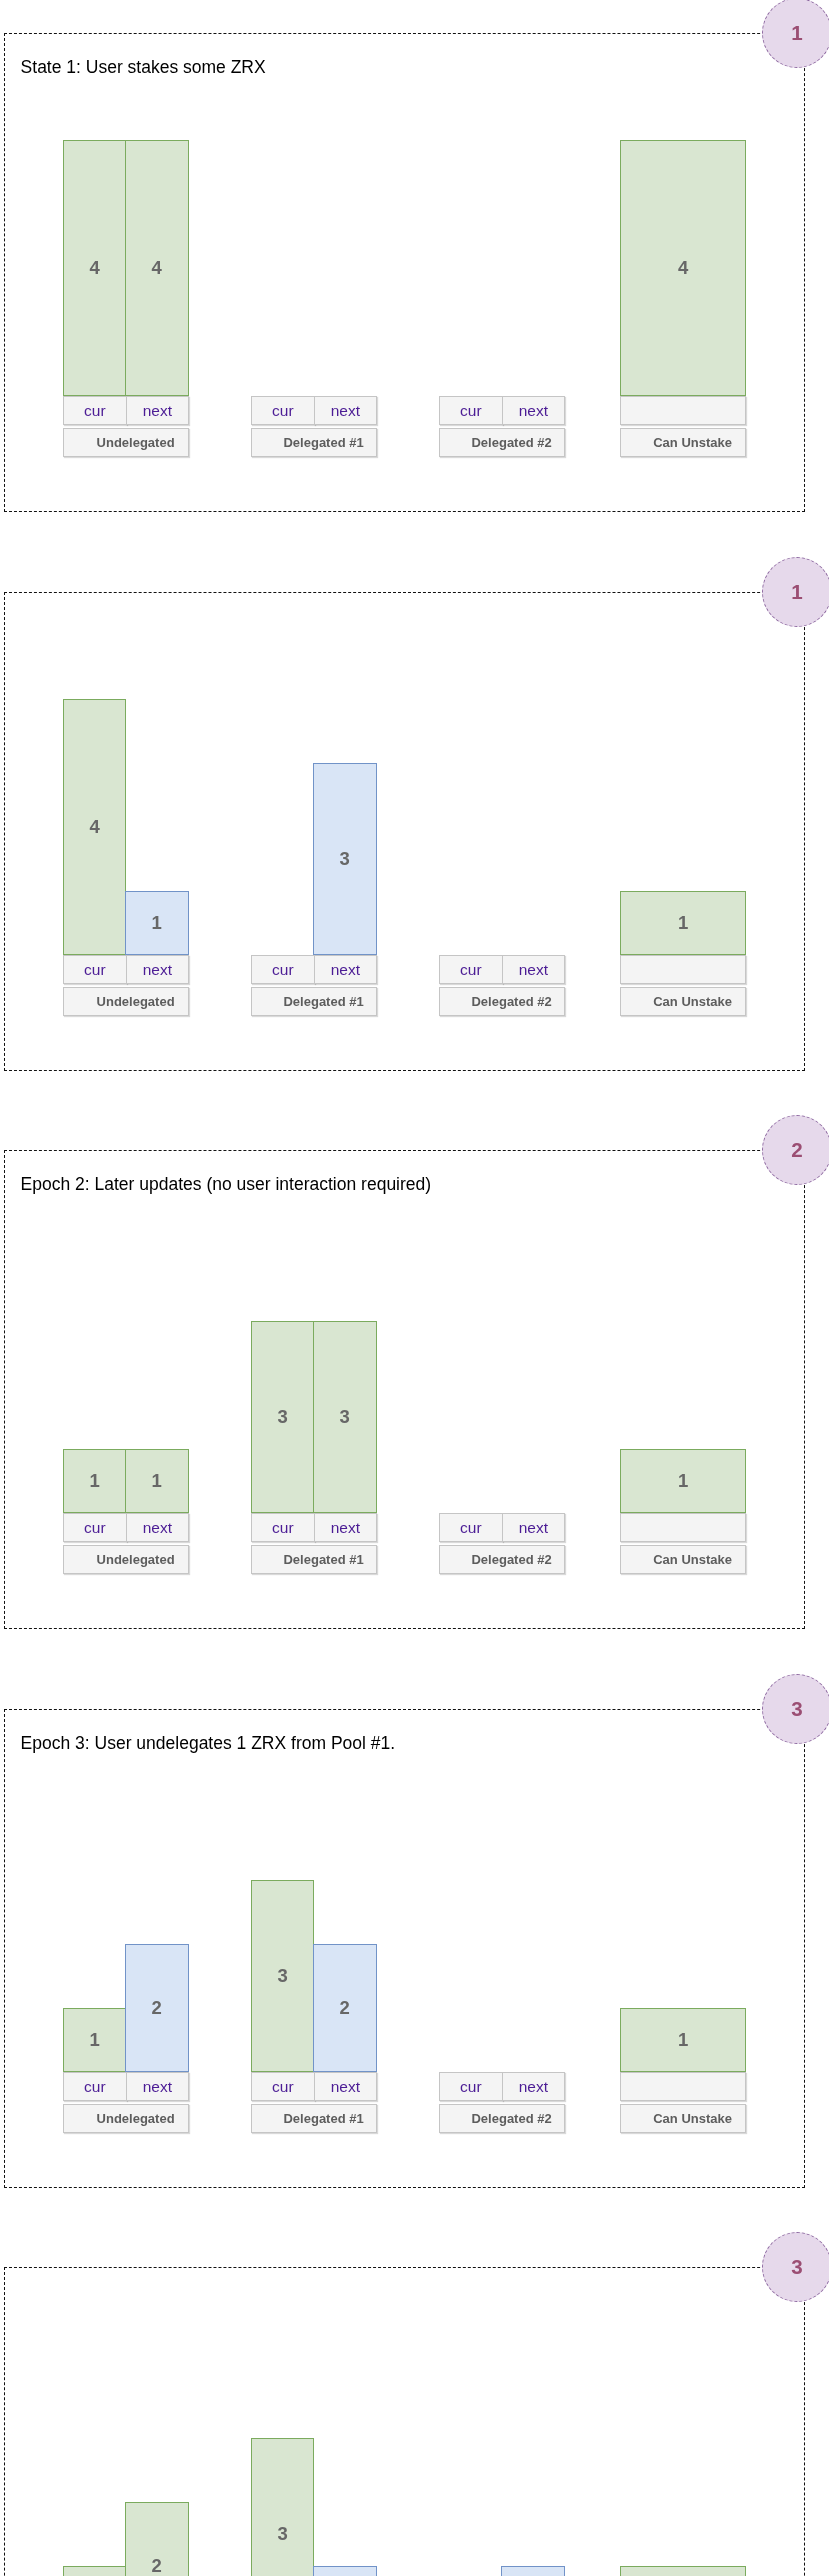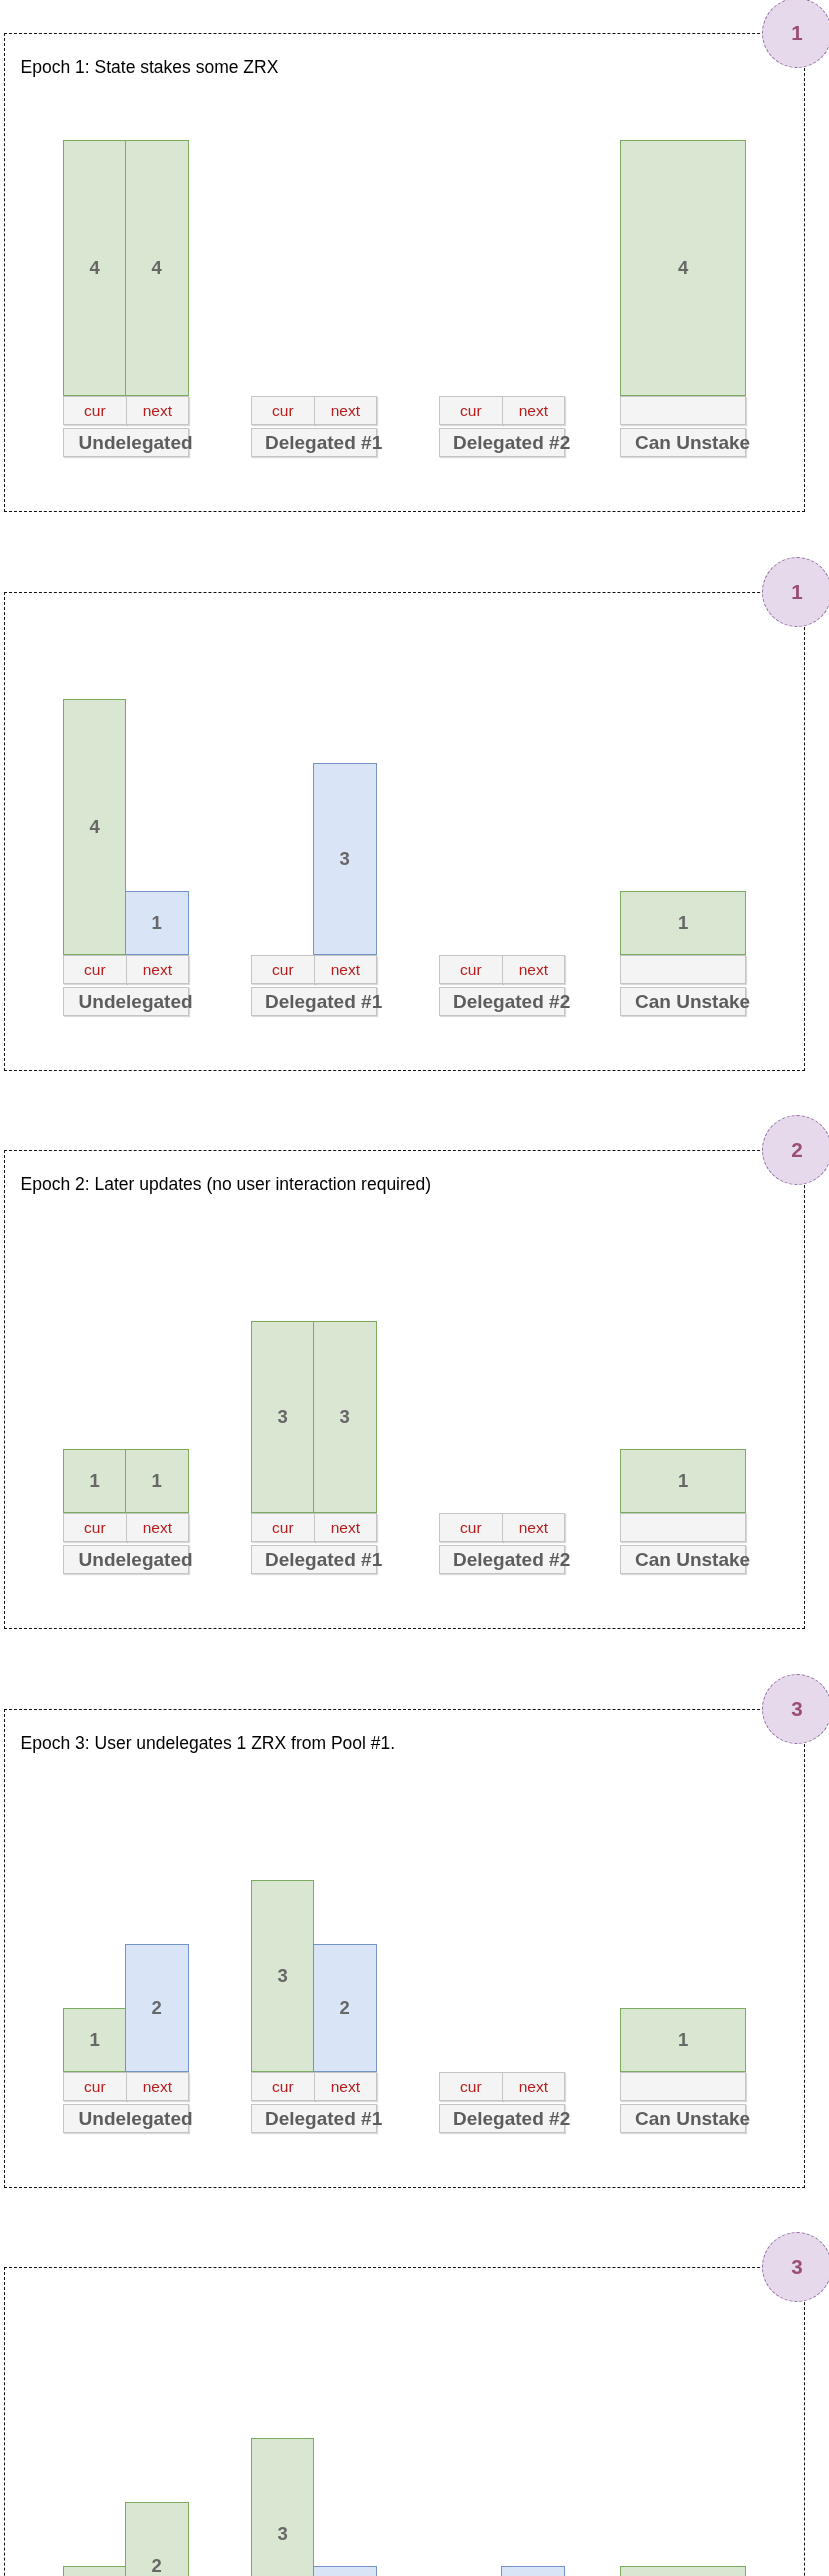--- a/index.html
+++ b/index.html
@@ -38,38 +38,38 @@
   }
   .bar.single{width:126px;}
   .bar-slot + .bar-slot .bar{margin-left:-1.5px;width:64px;}
   .bar.green{background:var(--green-fill,#d9e6d1);border:1.5px solid var(--green-border,#7bab5e);}
   .bar.blue{background:var(--blue-fill,#d9e5f6);border:1.5px solid var(--blue-border,#7193c8);}
   .bar-value{font-size:18.5px;font-weight:bold;color:#676767;}
   .hrow{position:absolute;left:0;top:362px;width:126px;height:29px;display:flex;}
   .hcell{
     flex:1;box-sizing:border-box;background:#f4f4f4;border:1px solid #c5c5c5;
     display:flex;align-items:center;justify-content:center;
-    font-size:15.5px;color:#b91c1c;box-shadow:1px 1px 1px rgba(0,0,0,0.15);
+    font-size:15.5px;color:#4c1d95;box-shadow:1px 1px 1px rgba(0,0,0,0.15);
   }
   .hcell + .hcell{margin-left:-1px;}
   .lrow{
     position:absolute;left:0;top:394px;width:126px;height:29px;
     box-sizing:border-box;background:#f4f4f4;border:1px solid #c5c5c5;
     display:flex;align-items:center;justify-content:center;
-    font-size:19px;font-weight:bold;color:#5d5d5d;
+    font-size:13px;font-weight:bold;color:#5d5d5d;
     box-shadow:1px 1px 1px rgba(0,0,0,0.15);white-space:nowrap;padding-left:19px;
   }
 </style>
 </head>
 <body>
 
 <div class="canvas" id="canvas">
   <div class="panel" style="top: 33px;">
     <div class="badge">1</div>
-    <div class="title">Epoch 1: State stakes some ZRX</div>
+    <div class="title">State 1: User stakes some ZRX</div>
   <div class="group" style="left: 58px;">
         <div class="bars">
           <div class="bar-slot">
             <div class="bar green" style="height: 256px;">
               <span class="bar-value">4</span>
             </div>
           </div>
           <div class="bar-slot">
             <div class="bar green" style="height: 256px;">
               <span class="bar-value">4</span>

